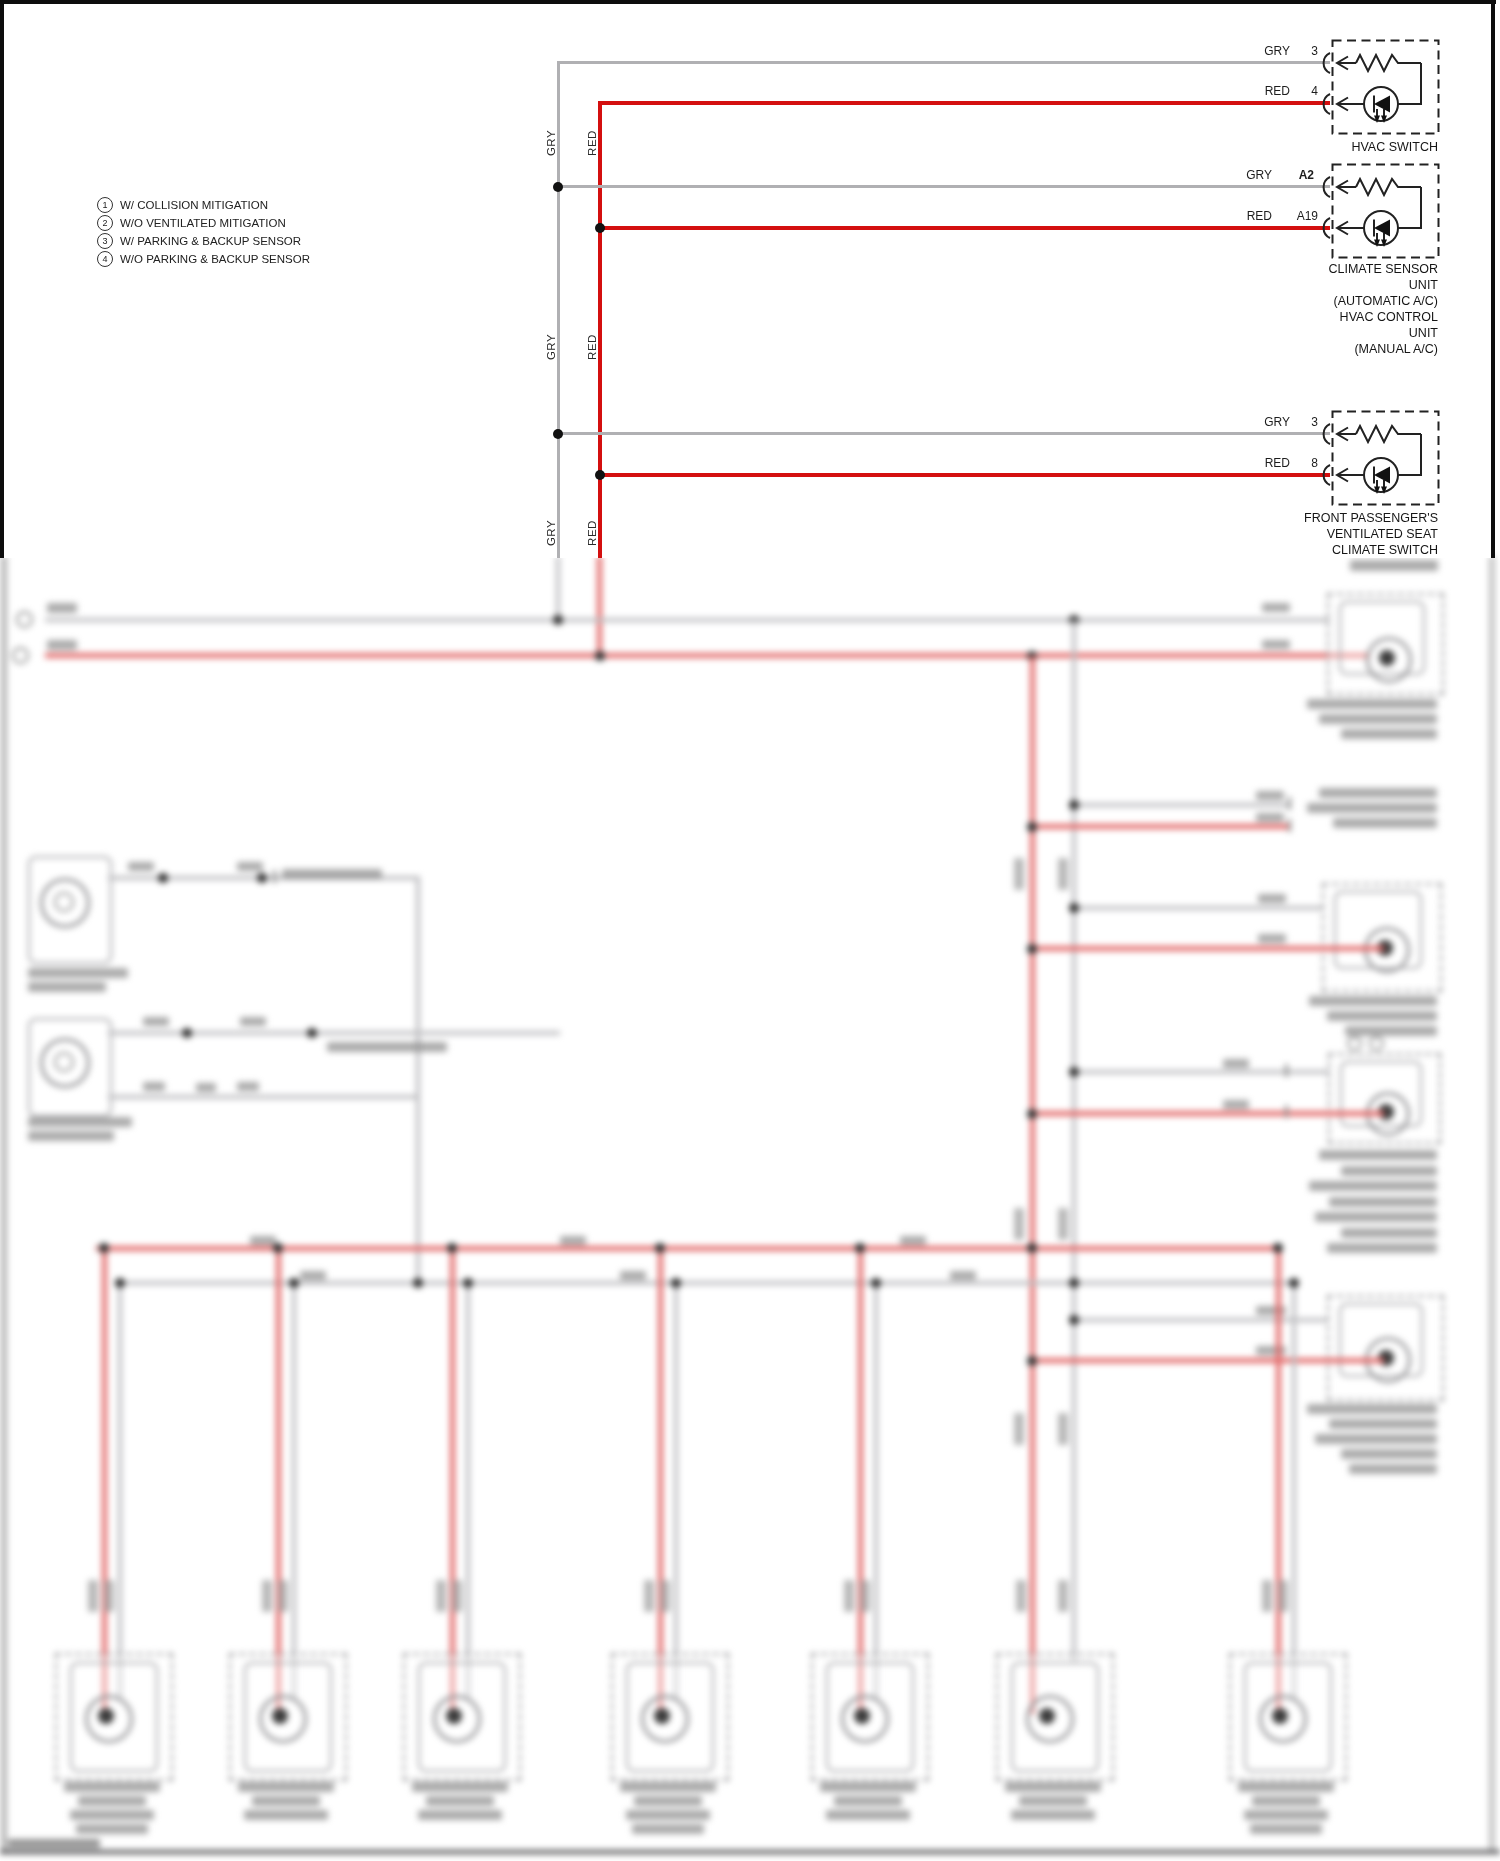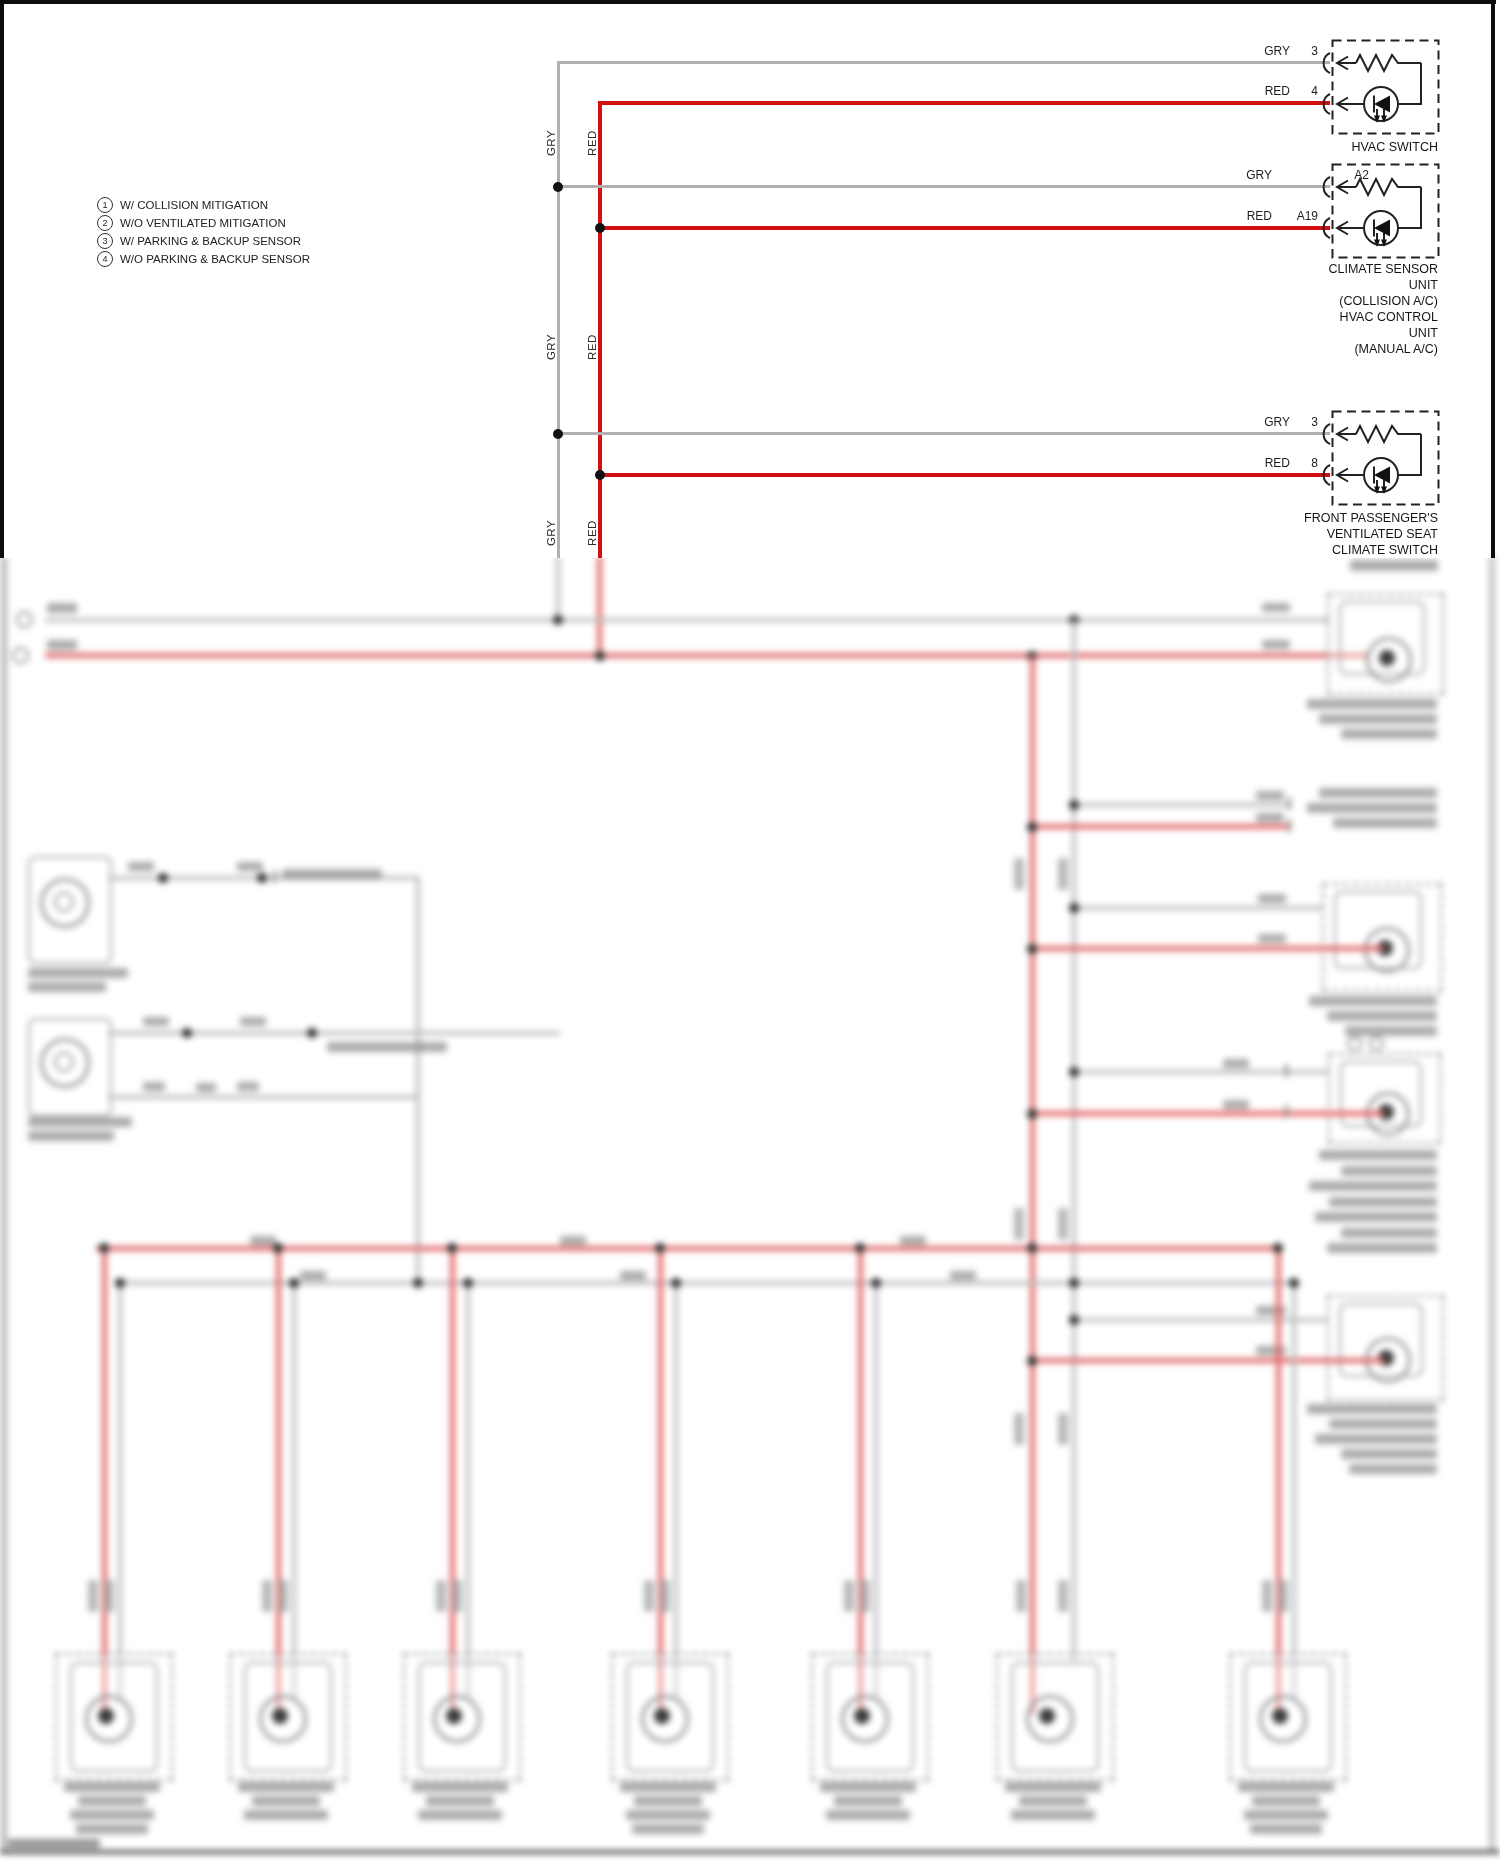--- a/index.html
+++ b/index.html
@@ -352,21 +352,21 @@
   <div class="dot" style="left:595px;top:223px;"></div>
   <div class="dot" style="left:553px;top:429px;"></div>
   <div class="dot" style="left:595px;top:470px;"></div>
 
   <div class="pinlbl" style="left:1230px;top:44px;width:60px;">GRY</div>
   <div class="pinlbl" style="left:1290px;top:44px;width:28px;">3</div>
   <div class="pinlbl" style="left:1230px;top:84px;width:60px;">RED</div>
   <div class="pinlbl" style="left:1290px;top:84px;width:28px;">4</div>
 
   <div class="pinlbl" style="left:1212px;top:168px;width:60px;">GRY</div>
-  <div class="pinlbl" style="left:1341px;top:168px;width:28px;">A2</div>
+  <div class="pinlbl" style="left:1286px;top:168px;width:28px;font-weight:bold;">A2</div>
   <div class="pinlbl" style="left:1212px;top:209px;width:60px;">RED</div>
   <div class="pinlbl" style="left:1290px;top:209px;width:28px;">A19</div>
 
   <div class="pinlbl" style="left:1230px;top:415px;width:60px;">GRY</div>
   <div class="pinlbl" style="left:1290px;top:415px;width:28px;">3</div>
   <div class="pinlbl" style="left:1230px;top:456px;width:60px;">RED</div>
   <div class="pinlbl" style="left:1290px;top:456px;width:28px;">8</div>
 
   <svg class="abs" style="left:1320px;top:39px;" width="120" height="96">
       <use href="#switch-sym"></use>
@@ -377,21 +377,21 @@
   <svg class="abs" style="left:1320px;top:410px;" width="120" height="96">
       <use href="#switch-sym"></use>
     </svg>
 
   <div class="complbl" style="left:1208px;top:139px;">
     <div>HVAC SWITCH</div>
   </div>
   <div class="complbl" style="left:1208px;top:261px;">
     <div>CLIMATE SENSOR</div>
     <div>UNIT</div>
-    <div>(COLLISION A/C)</div>
+    <div>(AUTOMATIC A/C)</div>
     <div>HVAC CONTROL</div>
     <div>UNIT</div>
     <div>(MANUAL A/C)</div>
   </div>
   <div class="complbl" style="left:1208px;top:510px;">
     <div>FRONT PASSENGER'S</div>
     <div>VENTILATED SEAT</div>
     <div>CLIMATE SWITCH</div>
   </div>
 

